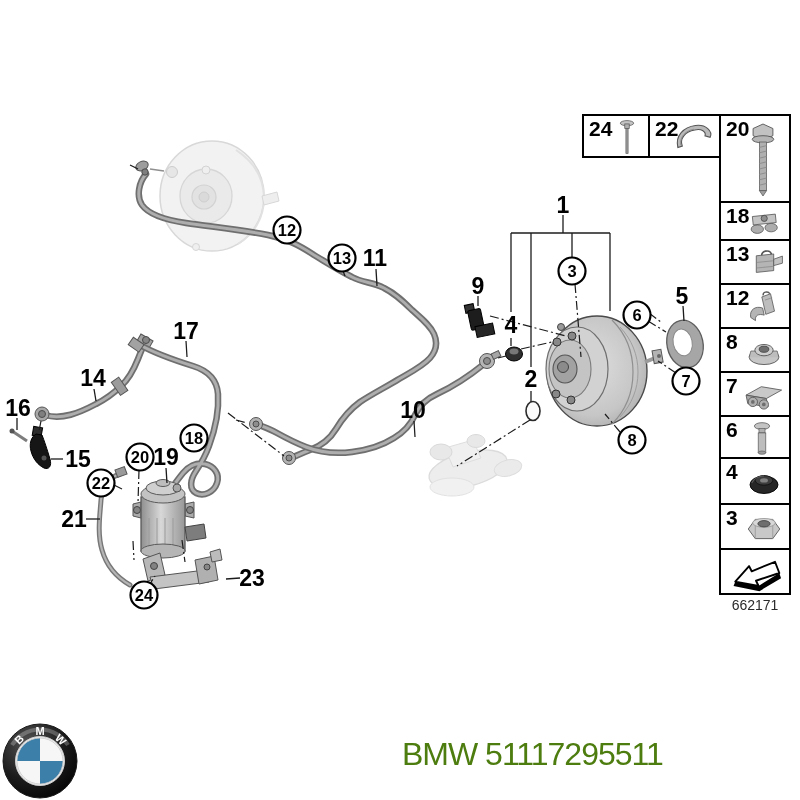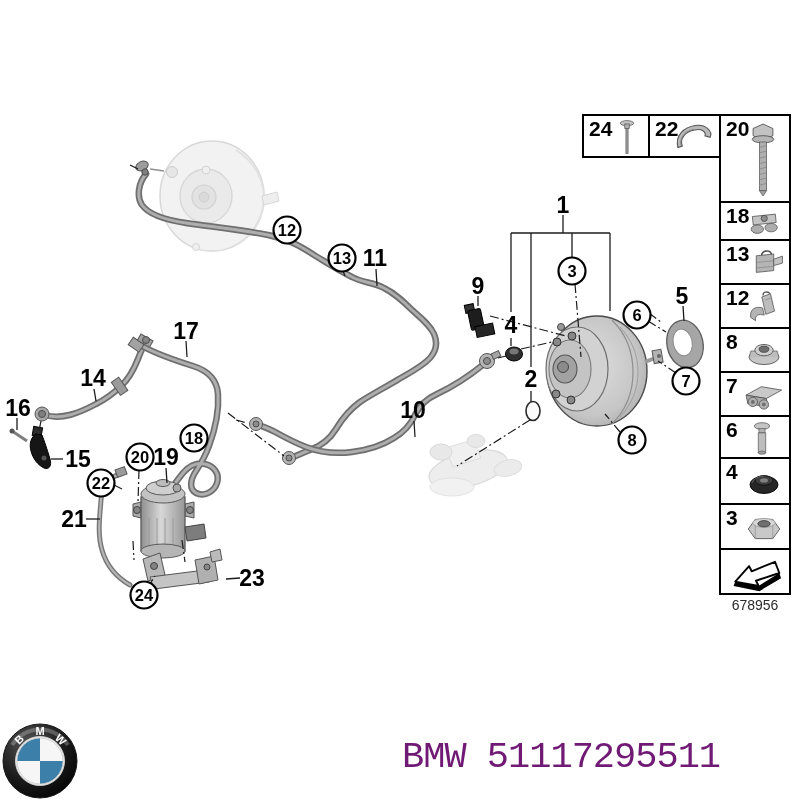--- a/index.html
+++ b/index.html
@@ -14,21 +14,21 @@
   .dash{stroke:#1c1c1c;stroke-width:1.2;fill:none;stroke-dasharray:9 3 2 3;}
   .pipe-o{fill:none;stroke:#6f6f6f;stroke-width:6.5;stroke-linecap:round;}
   .pipe-i{fill:none;stroke:#aeaeae;stroke-width:3;stroke-linecap:round;}
   .hose-o{fill:none;stroke:#777;stroke-width:5;stroke-linecap:round;}
   .hose-i{fill:none;stroke:#b5b5b5;stroke-width:2.2;stroke-linecap:round;}
   
   .legend-box{position:absolute;border:2px solid #000;background:#fff;box-sizing:border-box;}
   .legend-num{position:absolute;left:5px;top:1px;font-weight:bold;font-size:21px;color:#000;}
   .legend-icon{position:absolute;}
   
-  .part-label{position:absolute;left:402px;top:736px;width:395px;font-size:37px;color:#701a75;white-space:nowrap;letter-spacing:-1px;font-family:Liberation Mono, monospace;}
+  .part-label{position:absolute;left:402px;top:736px;width:395px;font-size:32px;color:#4d7c0f;white-space:nowrap;letter-spacing:-1px;}
   .code-label{position:absolute;left:719px;top:597px;width:72px;text-align:center;font-size:14px;color:#2b2b2b;}
   .logo-wrap{position:absolute;left:0px;top:721px;width:80px;height:80px;}
 </style>
 </head>
 <body>
 
 <div class="page">
 
   <svg class="diagram-svg" width="800" height="800" viewBox="0 0 800 800">
     <defs>
@@ -421,21 +421,21 @@
       <ellipse cx="24" cy="13" rx="13" ry="5" fill="#d8d8d8" stroke="#999"></ellipse>
       <ellipse cx="24" cy="14" rx="7" ry="3.6" fill="#6e6e6e" stroke="#444"></ellipse>
     </svg>
   </div>
   <div class="legend-box" style="left:719px;top:548px;width:72px;height:47px;">
     <svg class="legend-icon" style="left:3px;top:4px;" width="64" height="38" viewBox="0 0 64 44">
       <path d="M8,32 L35,37 L59,22 L61,28 L36,43 L6,37 Z" fill="#000"></path>
       <path d="M8,32 L24,14 L27,20 L54,9 L59,22 L32,31 L35,37 Z" fill="#fff" stroke="#000" stroke-width="2.2" stroke-linejoin="round"></path>
     </svg>
   </div>
-  <div class="code-label">678956</div>
+  <div class="code-label">662171</div>
 
   <div class="logo-wrap">
     <svg width="80" height="80" viewBox="0 0 80 80">
       <circle cx="40" cy="40" r="37" fill="url(#ringGrad2)" stroke="#1a1a1a"></circle>
       <defs>
         <radialGradient id="ringGrad2" cx="35%" cy="28%" r="85%">
           <stop offset="0%" stop-color="#555"></stop>
           <stop offset="55%" stop-color="#1c1c1c"></stop>
           <stop offset="100%" stop-color="#000"></stop>
         </radialGradient>

